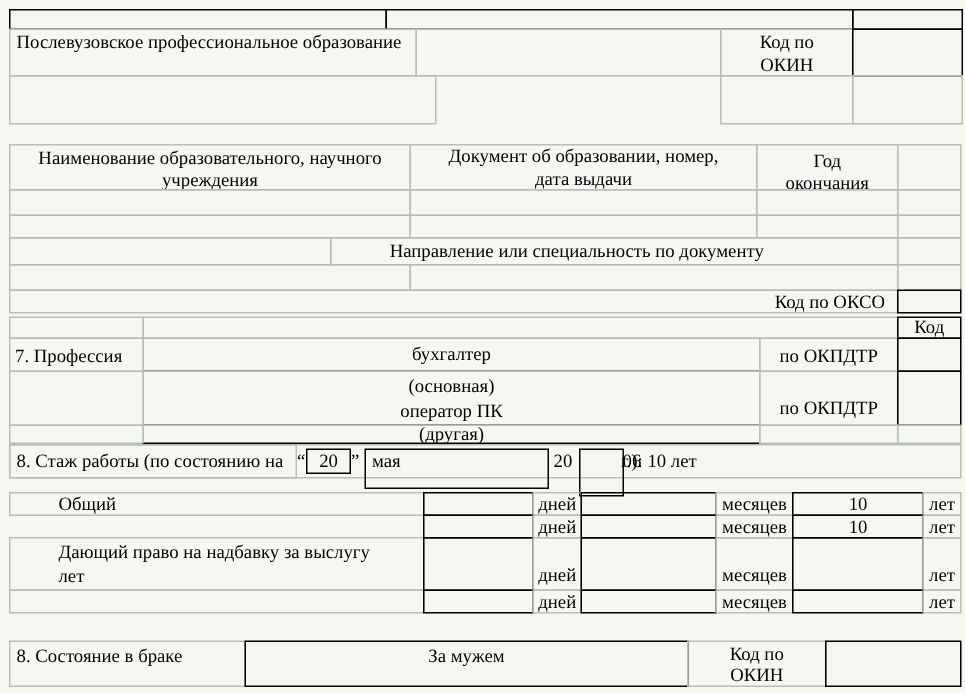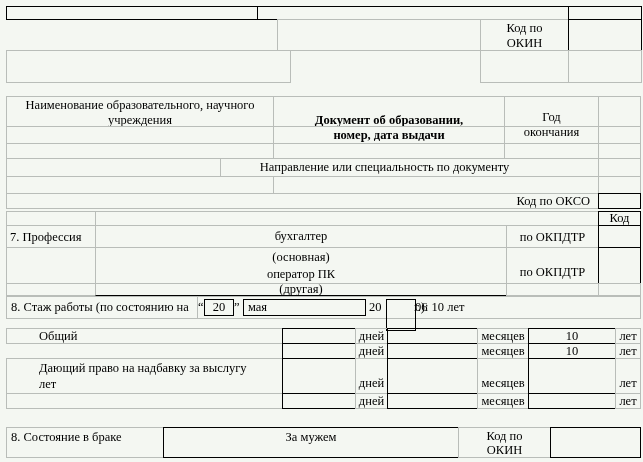--- a/index.html
+++ b/index.html
@@ -18,31 +18,32 @@
 </style>
 </head>
 <body>
 
 <div id="page">
 
   <div class="cell bk" style="left:6px;top:6px;width:252px;height:14px;"></div>
   <div class="cell bk" style="left:257px;top:6px;width:312px;height:14px;"></div>
   <div class="cell bk" style="left:568px;top:6px;width:74px;height:14px;"></div>
 
+  <div class="cell" style="left:6px;top:19px;width:272px;height:32px;padding:1px 8px 0 4px;">Послевузовское профессиональное образование</div>
   <div class="cell" style="left:277px;top:19px;width:204px;height:32px;"></div>
   <div class="cell c" style="left:480px;top:19px;width:89px;height:32px;padding:1px 16px 0 16px;">Код по ОКИН</div>
   <div class="cell bk" style="left:568px;top:19px;width:74px;height:32px;"></div>
 
   <div class="cell" style="left:6px;top:50px;width:285px;height:33px;"></div>
   <div class="cell" style="left:480px;top:50px;width:89px;height:33px;"></div>
   <div class="cell" style="left:568px;top:50px;width:74px;height:33px;"></div>
 
   <div class="cell c" style="left:6px;top:96px;width:268px;height:31px;padding:1px 14px 12px 14px;">Наименование образовательного, научного учреждения</div>
-  <div class="cell c" style="left:273px;top:96px;width:232px;height:31px;padding:16px 22px 0 22px;font-weight:bold;">Документ об образовании, номер, дата выдачи</div>
-  <div class="cell c" style="left:504px;top:96px;width:95px;height:31px;padding:13px 18px 0 18px;">Год окончания</div>
+  <div class="cell c" style="left:273px;top:96px;width:232px;height:31px;padding:0 22px 0 22px;">Документ об образовании, номер, дата выдачи</div>
+  <div class="cell c" style="left:504px;top:96px;width:95px;height:31px;padding:3px 18px 0 18px;">Год окончания</div>
   <div class="cell" style="left:598px;top:96px;width:43px;height:31px;"></div>
 
   <div class="cell" style="left:6px;top:126px;width:268px;height:18px;"></div>
   <div class="cell" style="left:273px;top:126px;width:232px;height:18px;"></div>
   <div class="cell" style="left:504px;top:126px;width:95px;height:18px;"></div>
   <div class="cell" style="left:598px;top:126px;width:43px;height:18px;"></div>
 
   <div class="cell" style="left:6px;top:143px;width:268px;height:16px;"></div>
   <div class="cell" style="left:273px;top:143px;width:232px;height:16px;"></div>
   <div class="cell" style="left:504px;top:143px;width:95px;height:16px;"></div>
@@ -80,21 +81,21 @@
   <div class="cell c ulb" style="left:95px;top:283px;width:412px;height:13px;line-height:11px;">(другая)</div>
   <div class="cell" style="left:506px;top:283px;width:93px;height:13px;"></div>
   <div class="cell" style="left:598px;top:283px;width:43px;height:13px;"></div>
 
   <div class="cell" style="left:6px;top:296px;width:635px;height:23px;"></div>
   <div class="cell" style="left:6px;top:296px;width:192px;height:23px;"></div>
   <span class="txt" style="left:11px;top:296px;">8. Стаж работы (по состоянию на</span>
   <span class="txt" style="left:198px;top:296px;">“</span>
   <div class="cell bk c" style="left:204px;top:299px;width:30px;height:17px;line-height:15px;">20</div>
   <span class="txt" style="left:234px;top:296px;">”</span>
-  <div class="cell bk" style="left:243px;top:299px;width:123px;height:17px;line-height:15px;padding-left:4px;">мая</div>
+  <div class="cell bk" style="left:243px;top:299px;width:123px;height:27px;line-height:15px;padding-left:4px;">мая</div>
   <span class="txt" style="left:369px;top:296px;">20</span>
   <div class="cell bk c" style="left:386px;top:299px;width:26px;height:32px;line-height:15px;padding-left:28px;">06</div>
   <span class="txt" style="left:414px;top:296px;">г.): 10 лет</span>
 
   <div class="cell" style="left:6px;top:328px;width:277px;height:16px;padding-left:32px;">Общий</div>
   <div class="cell bk c" style="left:282px;top:328px;width:74px;height:16px;line-height:14px;"></div>
   <div class="cell c" style="left:355px;top:328px;width:33px;height:16px;line-height:14px;">дней</div>
   <div class="cell bk c" style="left:387px;top:328px;width:91px;height:16px;line-height:14px;"></div>
   <div class="cell c" style="left:477px;top:328px;width:52px;height:16px;line-height:14px;">месяцев</div>
   <div class="cell bk c" style="left:528px;top:328px;width:88px;height:16px;line-height:14px;">10</div>

